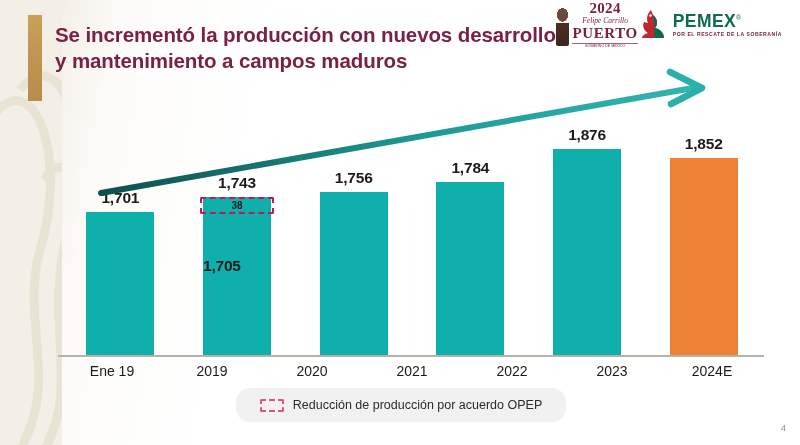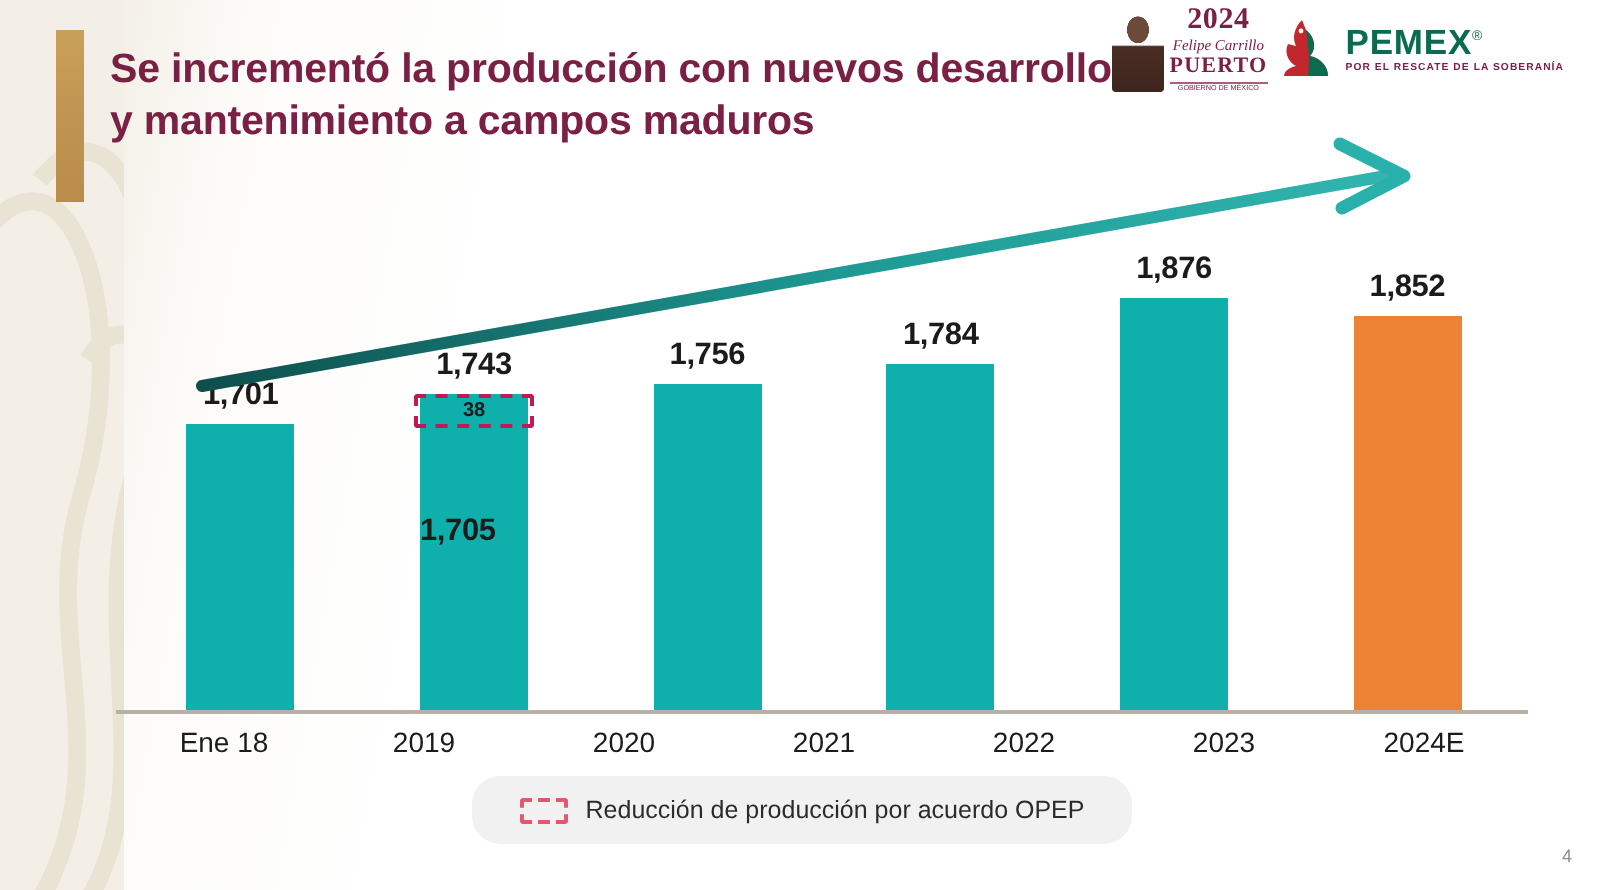--- a/index.html
+++ b/index.html
@@ -72,21 +72,21 @@
   .logo-2024 .txt { margin-left: 3px; line-height: 1; text-align: center; }
   .logo-2024 .yr {
     font-size: 15px; font-weight: 700; color: #7a2044; letter-spacing: 0.3px;
     font-family: "Liberation Serif", serif;
   }
   .logo-2024 .nm {
     font-size: 7.5px; color: #7a2044; font-style: italic;
     font-family: "Liberation Serif", serif; margin-top: 1px;
   }
   .logo-2024 .pu {
-    font-size: 11px; font-weight: 700; color: #7a2044; letter-spacing: 0.6px;
+    font-size: 15px; font-weight: 700; color: #7a2044; letter-spacing: 0.6px;
     font-family: "Liberation Serif", serif; margin-top: 1px; text-align: right;
   }
   .logo-2024 .rule { height:1px; background:#7a2044; margin-top:2px; opacity:.7; }
   .logo-2024 .tiny { font-size: 3.6px; color: #7a2044; margin-top: 1px; }
 
   .logo-pemex { display: flex; align-items: center; gap: 5px; }
   .pemex-mark { width: 30px; height: 32px; }
   .pemex-words { line-height: 1; }
   .pemex-name {
     font-size: 17.5px; font-weight: 700; color: #0b6b4f; letter-spacing: 0.4px;
@@ -110,21 +110,21 @@
   .col {
     flex: 1 1 0;
     height: 100%;
     display: flex; flex-direction: column; justify-content: flex-end; align-items: center;
     position: relative;
   }
   .val {
     font-size: 15.5px; font-weight: 700; color: #1b1b1b;
     margin-bottom: 5px; letter-spacing: -0.2px; white-space: nowrap;
   }
-  .bar { width: 54px; position: relative; }
+  .bar { width: 68px; position: relative; }
   .bar.gray  { background: #a9a9a9; }
   .bar.teal  { background: #0fb0ac; }
   .bar.orange{ background: #ee8234; }
   .inner-val {
     position: absolute; left: 0; right: 0;
     font-size: 15.5px; font-weight: 700; color: #1b1b1b; text-align: left;
     letter-spacing: -0.2px;
   }
   .opep-box {
     position: absolute; left: -3px; right: -3px; top: 0;
@@ -271,21 +271,21 @@
         <stop offset="55%" stop-color="#1e9a95"></stop>
         <stop offset="100%" stop-color="#31b5ae"></stop>
       </linearGradient>
     </defs>
     <path d="M101 193 L 693 88" stroke="url(#arrowGrad)" stroke-width="6" stroke-linecap="round" fill="none"></path>
     <path d="M670 72 L 702 88 L 671 104" stroke="#2ab0aa" stroke-width="6.5" stroke-linecap="round" stroke-linejoin="round" fill="none"></path>
   </svg>
 
   <div class="axis-line"></div>
   <div class="axis-labels">
-    <div class="tick">Ene 18</div>
+    <div class="tick">Ene 19</div>
     <div class="tick">2019</div>
     <div class="tick">2020</div>
     <div class="tick">2021</div>
     <div class="tick">2022</div>
     <div class="tick">2023</div>
     <div class="tick">2024E</div>
   </div>
 
   <div class="legend">
     <div class="legend-swatch"></div>

